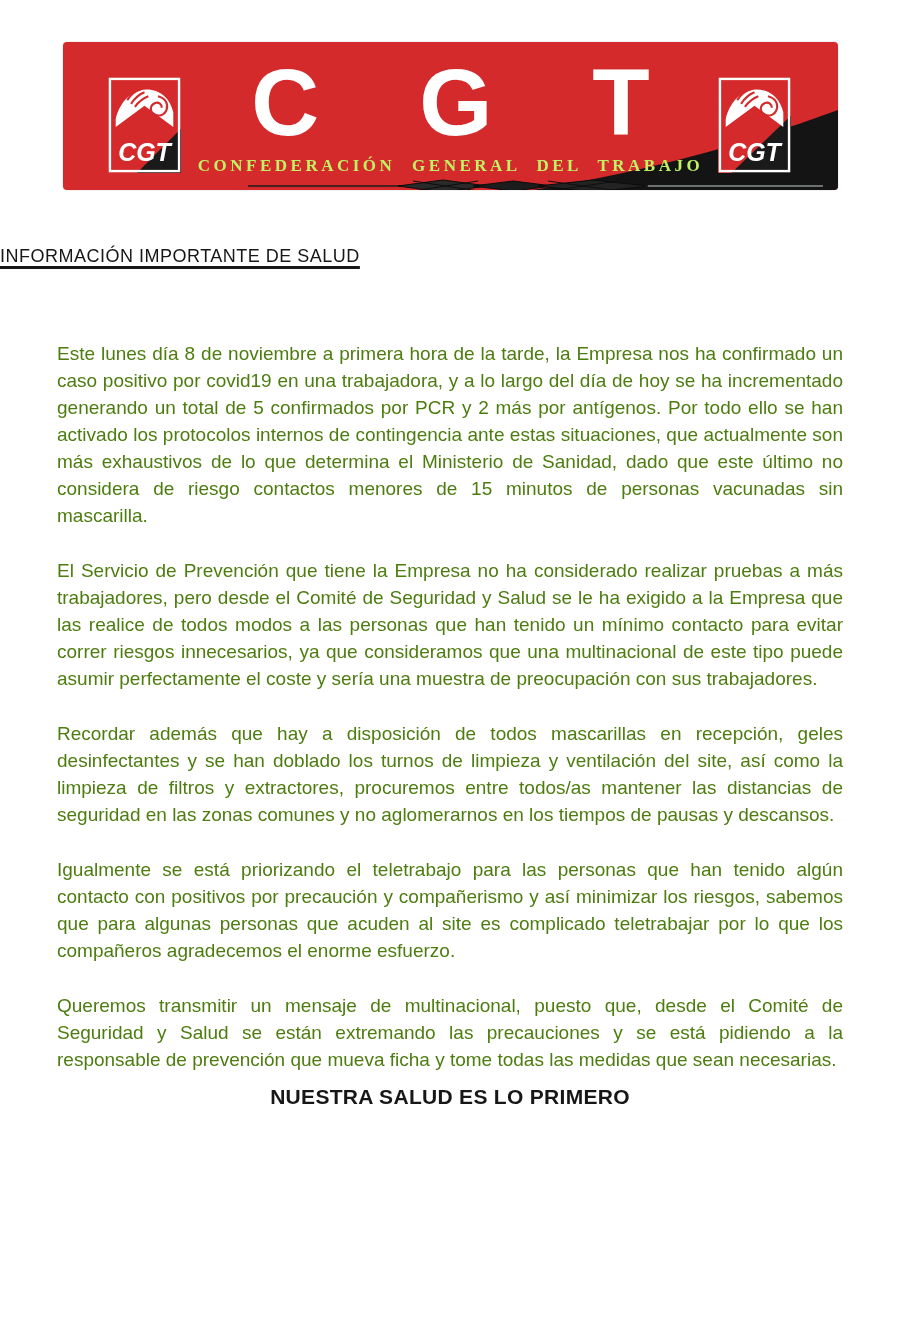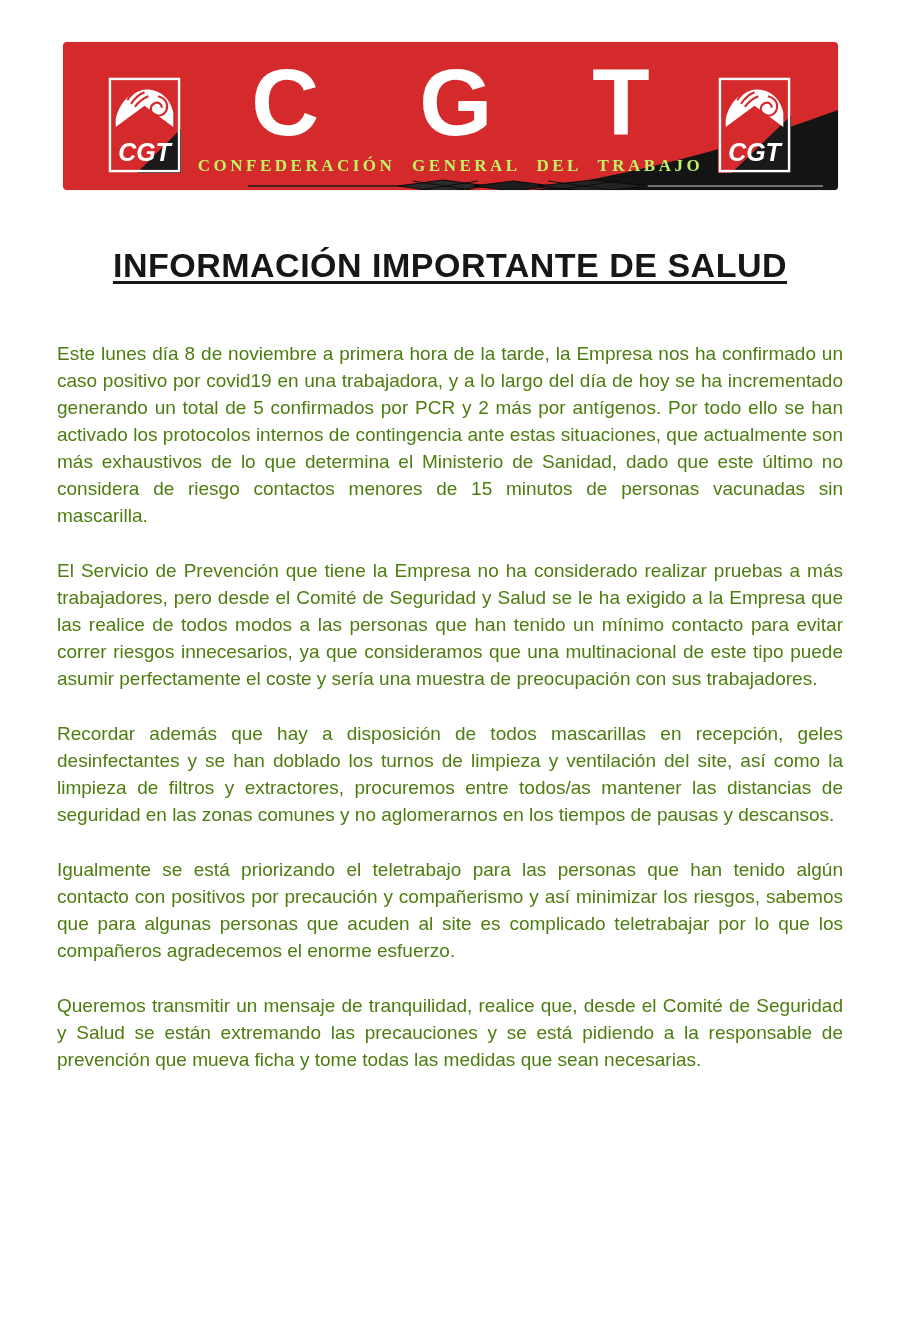--- a/index.html
+++ b/index.html
@@ -50,23 +50,23 @@
   .divider-svg { position: absolute; left: 185px; top: 136px; z-index: 3; }
   .logo-box { position: absolute; top: 35px; z-index: 4; width: 73px; height: 96px; }
   .logo-left  { left: 45px; }
   .logo-right { left: 655px; }
   .logo-box svg { display: block; }
 
   
   .doc-title {
     position: absolute;
     top: 246px; left: 0; right: 0;
-    text-align: center;
-    font-size: 34px;
-    font-weight: 700;
+    text-align: left;
+    font-size: 18px;
+    font-weight: 400;
     letter-spacing: 0.5px;
     color: #171717;
     text-decoration: underline;
     text-decoration-thickness: 3px;
     text-underline-offset: 4px;
   }
   .doc-content {
     position: absolute;
     top: 340px; left: 57px; right: 57px;
   }
@@ -142,14 +142,15 @@
   </div>
 </div>
 
 <h1 class="doc-title">INFORMACIÓN IMPORTANTE DE SALUD</h1>
 
 <div class="doc-content">
   <p>Este lunes día 8 de noviembre a primera hora de la tarde, la Empresa nos ha confirmado un caso positivo por covid19 en una trabajadora, y a lo largo del día de hoy se ha incrementado generando un total de 5 confirmados por PCR y 2 más por antígenos.  Por todo ello se han activado los protocolos internos de contingencia ante estas situaciones, que actualmente son más exhaustivos de lo que determina el Ministerio de Sanidad, dado que este último no considera de riesgo contactos menores de 15 minutos de personas vacunadas sin mascarilla.</p>
   <p>El Servicio de Prevención que tiene la Empresa no ha considerado realizar pruebas a más trabajadores, pero desde el Comité de Seguridad y Salud se le ha exigido a la Empresa que las realice de todos modos a las personas que han tenido un mínimo contacto para evitar correr riesgos innecesarios, ya que consideramos que una multinacional de este tipo puede asumir perfectamente el coste y sería una muestra de preocupación con sus trabajadores.</p>
   <p>Recordar además que hay a disposición de todos mascarillas en recepción, geles desinfectantes y se han doblado los turnos de limpieza y ventilación del site, así como la limpieza de filtros y extractores, procuremos entre todos/as mantener las distancias de seguridad en las zonas comunes y no aglomerarnos en los tiempos de pausas y descansos.</p>
   <p>Igualmente se está priorizando el teletrabajo para las personas que han tenido algún contacto con positivos por precaución y compañerismo y así minimizar los riesgos, sabemos que para algunas personas que acuden al site es complicado teletrabajar por lo que los compañeros agradecemos el enorme esfuerzo.</p>
-  <p>Queremos transmitir un mensaje de tranquilidad, realice que, desde el Comité de Seguridad y Salud se están extremando las precauciones y se está pidiendo a la responsable de prevención que mueva ficha y tome todas las medidas que sean necesarias.</p>
+  <p>Queremos transmitir un mensaje de multinacional, puesto que, desde el Comité de Seguridad y Salud se están extremando las precauciones y se está pidiendo a la responsable de prevención que mueva ficha y tome todas las medidas que sean necesarias.</p>
+  <div class="slogan">NUESTRA SALUD ES LO PRIMERO</div>
 </div>
 
 </body></html>

